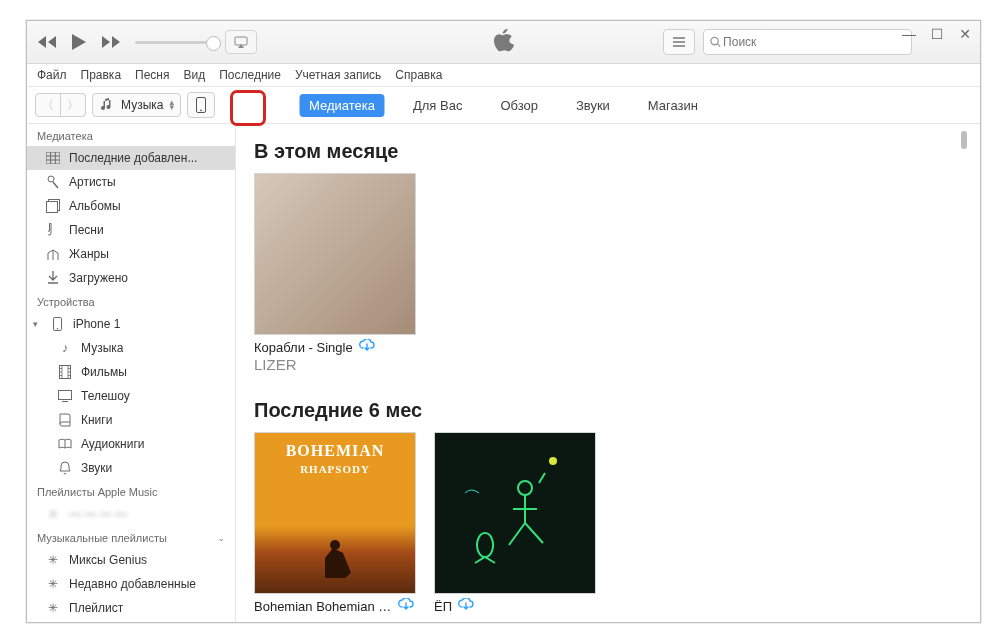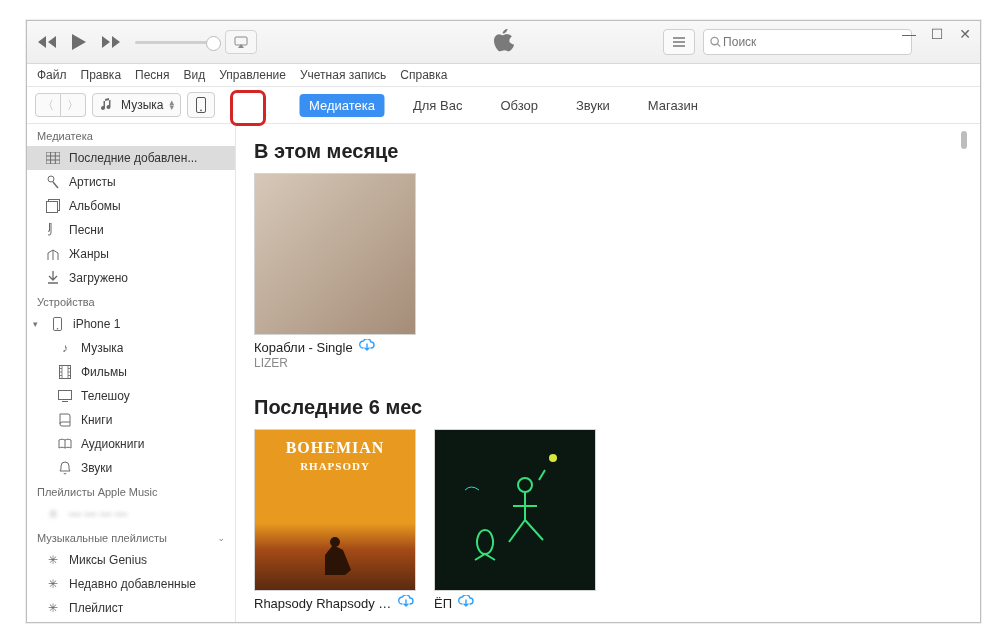--- a/index.html
+++ b/index.html
@@ -58,21 +58,21 @@
   .cover.a{background:linear-gradient(135deg,#d6c8b8,#a58d78)}
   .cover.b{position:relative;background:#e79a1f;overflow:hidden}
   .cover.b::before{content:"";position:absolute;left:0;right:0;bottom:0;height:42%;background:linear-gradient(0deg,#5b2a0f,#a34a16 60%,transparent)}
   .cover.b .txt{position:absolute;top:10px;left:0;right:0;text-align:center;font-family:Georgia,serif;font-weight:700;font-size:16px;color:#fff;letter-spacing:1px;line-height:1.05}
   .cover.b .sil{position:absolute;bottom:10px;left:50%;transform:translateX(-50%);width:60px;height:60px;color:#2b1306}
   .cover.c{background:#0b1812;position:relative}
   .cover.c svg{position:absolute;inset:0}
   .atitlerow{display:flex;align-items:center;gap:6px;margin-top:4px}
   .atitle{font-size:13px;color:#222;white-space:nowrap;overflow:hidden;text-overflow:ellipsis;max-width:140px}
   .dl{color:#2aa0ff;font-size:14px}
-  .asub{font-size:12px;color:#8a8a8a}
+  .asub{font-size:15px;color:#8a8a8a}
   .scroll-hint{position:absolute;right:13px;top:110px;width:6px;height:18px;background:#bdbdbd;border-radius:3px}
 </style>
 </head>
 <body>
 
 <div class="frame">
  <div class="win">
 
   <div class="titlebar">
     <div class="pbtns">
@@ -127,21 +127,21 @@
       <span>☐</span>
       <span>✕</span>
     </div>
   </div>
 
   <div class="menubar">
     <span>Файл</span>
     <span>Правка</span>
     <span>Песня</span>
     <span>Вид</span>
-    <span>Управление</span>
+    <span>Последние</span>
     <span>Учетная запись</span>
     <span>Справка</span>
   </div>
 
   <div class="toolbar">
     <div class="nav">
       <div class="navbtn l">〈</div>
       <div class="navbtn r">〉</div>
     </div>
     <div class="catsel">
@@ -340,21 +340,21 @@
       <div class="albums">
         <div class="alb">
           <div class="cover b">
             <div class="txt"><span>BOHEMIAN</span><br><span style="font-size:11px">RHAPSODY</span></div>
             <svg class="sil" viewBox="0 0 60 60">
                   <path d="M20 55V35l8-10 10 5 8 20-6 5H20Z" fill="#2b1306"></path>
                   <circle cx="30" cy="22" r="5" fill="#2b1306"></circle>
                 </svg>
           </div>
           <div class="atitlerow">
-            <span class="atitle">Rhapsody Rhapsody (...</span>
+            <span class="atitle">Bohemian Bohemian (...</span>
             <span class="dl">
               <svg width="16" height="14" viewBox="0 0 16 14">
                     <path d="M4 9a3.5 3.5 0 0 1 .5-7A4 4 0 0 1 12 3a3 3 0 0 1 0 6M8 5v6m-2-2 2 2 2-2" fill="none" stroke="#2aa0ff" stroke-width="1.4" stroke-linecap="round" stroke-linejoin="round"></path>
                   </svg>
             </span>
           </div>
         </div>
         <div class="alb">
           <div class="cover c">
             <svg viewBox="0 0 160 160">

